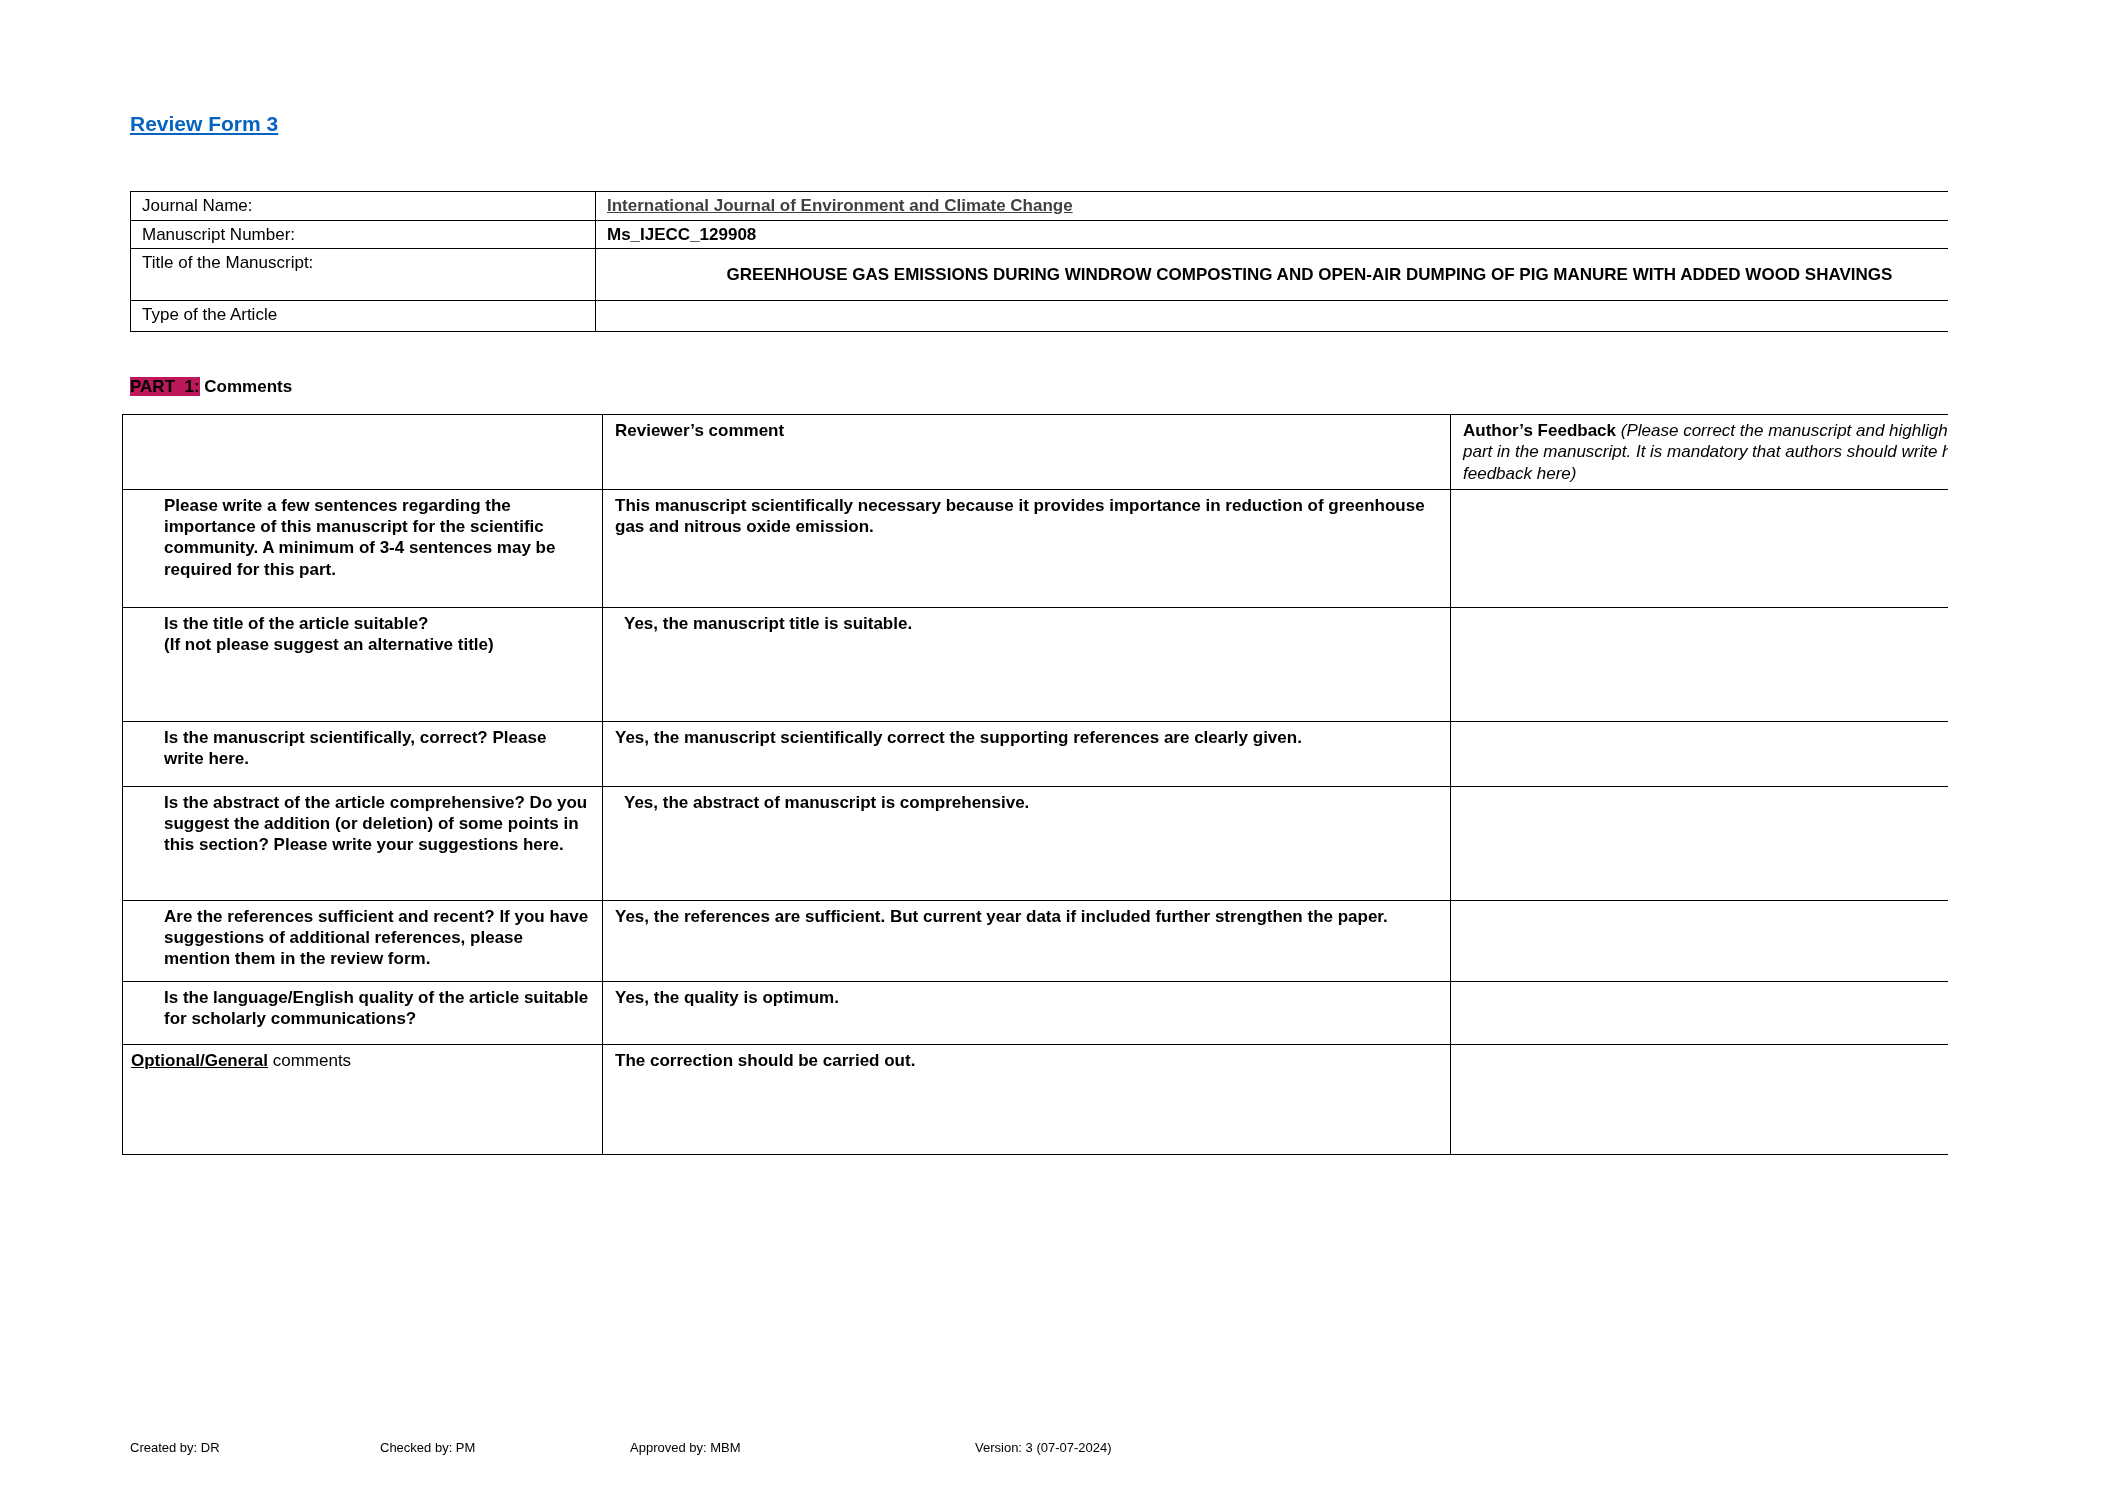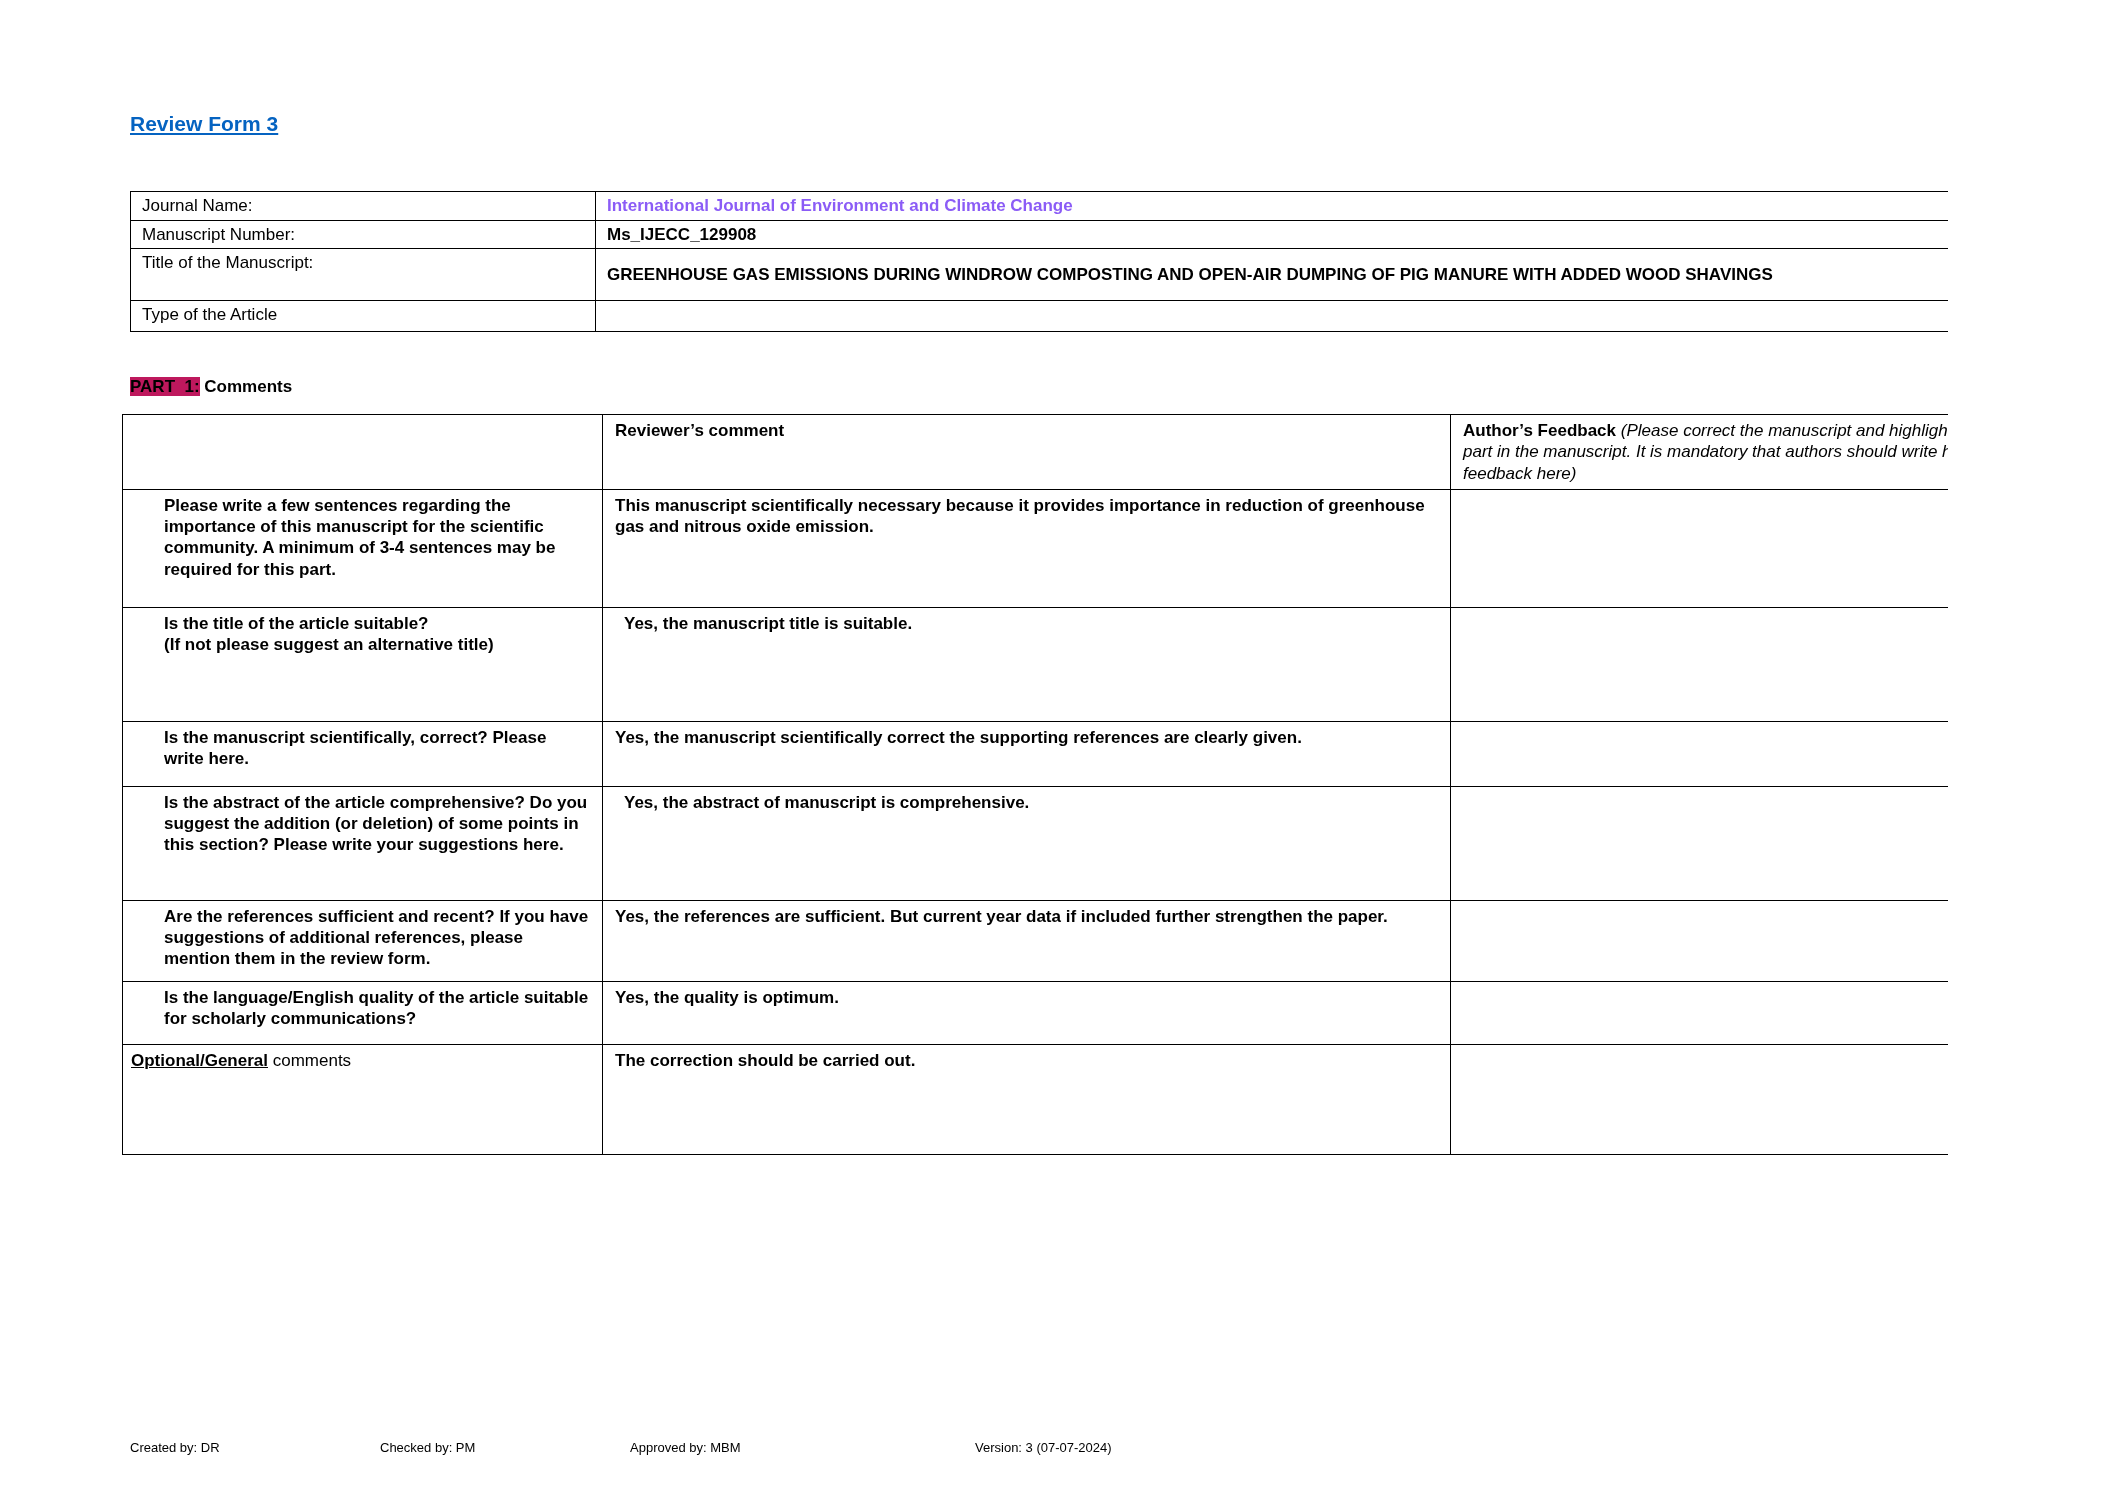--- a/index.html
+++ b/index.html
@@ -13,22 +13,22 @@
     font-size:21px; font-weight:700; color:#0563C1; text-decoration:underline;
   }
 
   table { border-collapse:collapse; table-layout:fixed; }
   td { border:1.5px solid #000; vertical-align:top; font-size:17px; line-height:1.25; }
 
   
   .meta { position:absolute; left:130px; top:191px; width:1893px; }
   .meta td { padding:3px 11px; }
   .meta td.val { font-weight:700; }
-  .meta td.vmid { vertical-align:middle; }
-  .meta a.link { color:#8b5cf6; font-weight:700; cursor:pointer; }
+  .meta td.vmid { vertical-align:middle;text-align:center; }
+  .meta a.link { color:#404040; text-decoration:underline; font-weight:700; cursor:pointer; }
 
   
   .part1 { position:absolute; left:130px; top:377px; font-size:17px; font-weight:700; }
   .part1 .hl { background:#be185d; white-space:pre; }
 
   
   .comments { position:absolute; left:122px; top:414px; width:1905px; }
   .comments td { padding:5px 12px 5px 12px; }
   .comments td.q { font-weight:700; padding-left:41px; white-space:pre-line; }
   .comments td.q.flush { padding-left:8px; white-space:normal; }

